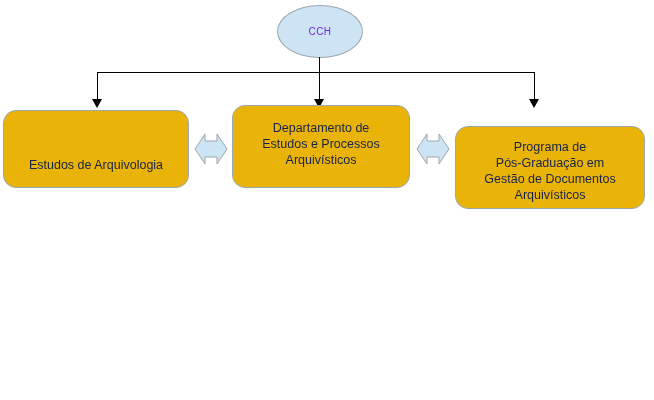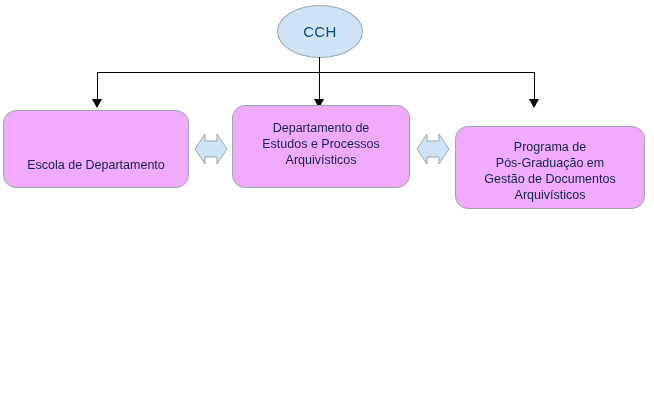--- a/index.html
+++ b/index.html
@@ -21,30 +21,30 @@
   
   .ellipse-node {
     position: absolute;
     box-sizing: border-box;
     background: #cde4f4;
     border: 1px solid #9aa7ad;
     border-radius: 50%;
     display: flex;
     align-items: center;
     justify-content: center;
-    color: #0c4a6e;
-    font-size: 15px;
+    color: #6d28d9;
+    font-size: 10px;
     letter-spacing: 0.4px;
   }
 
   
   .unit-box {
     position: absolute;
     box-sizing: border-box;
-    background: #f0abfc;
+    background: #eab308;
     border: 1px solid #9aa7ad;
     border-radius: 13px;
     color: #16234a;
     font-size: 12.5px;
     line-height: 16px;
     text-align: center;
     overflow: hidden;
   }
   .unit-box .unit-label {
     display: block;
@@ -106,21 +106,21 @@
   <div class="line-v" style="left:97px; top:72px; height:29px;"></div>
   <div class="arrow-down" style="left:92px; top:99px;"></div>
 
   <div class="line-v" style="left:319px; top:72px; height:29px;"></div>
   <div class="arrow-down" style="left:314px; top:99px;"></div>
 
   <div class="line-v" style="left:534px; top:72px; height:29px;"></div>
   <div class="arrow-down" style="left:529px; top:99px;"></div>
 
   <div class="unit-box align-low" style="left:3px; top:110px; width:186px; height:78px;">
-    <span class="unit-label">Escola de Departamento</span>
+    <span class="unit-label">Estudos de Arquivologia</span>
   </div>
 
   <div class="double-arrow" style="left:194px; top:128px;">
     <svg width="34" height="42" viewBox="0 0 34 42">
       <polygon points="1,21 11,6 11,13 23,13 23,6 33,21 23,36 23,29 11,29 11,36" fill="#cde4f4" stroke="#9aa7ad" stroke-width="1"></polygon>
     </svg>
   </div>
 
   <div class="unit-box align-top" style="left:232px; top:105px; width:178px; height:83px;">
     <span class="unit-label">Departamento de

